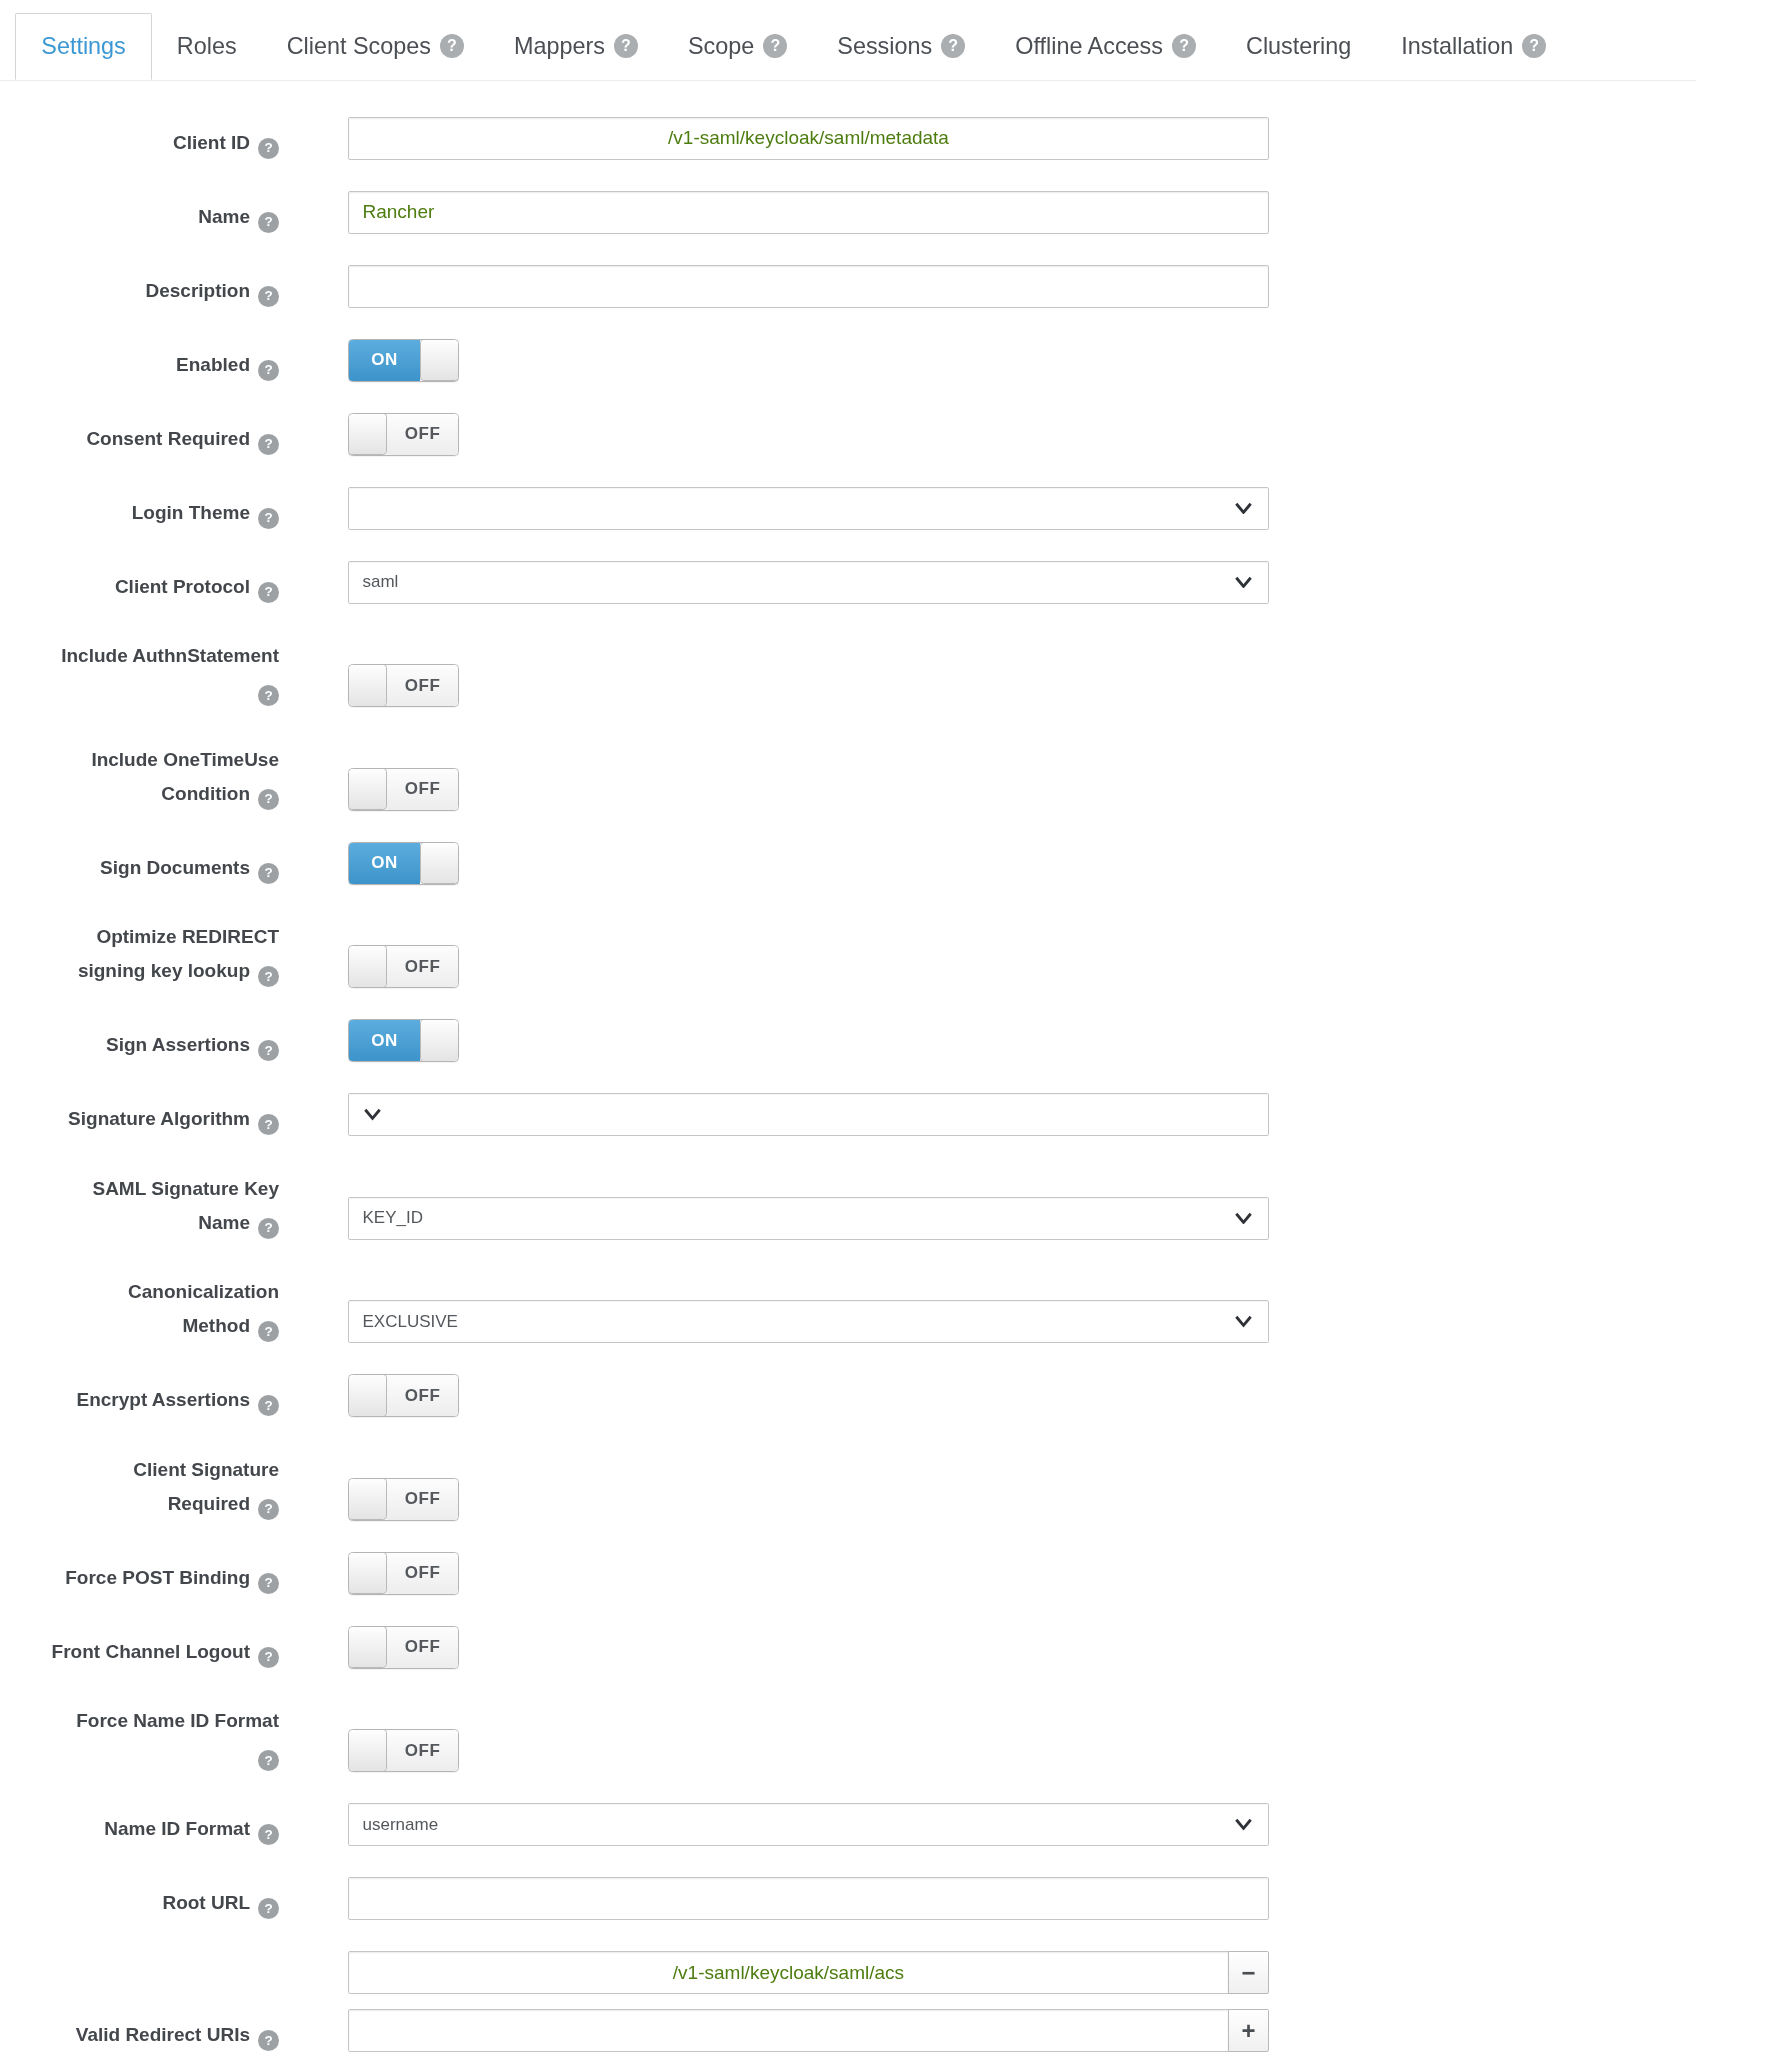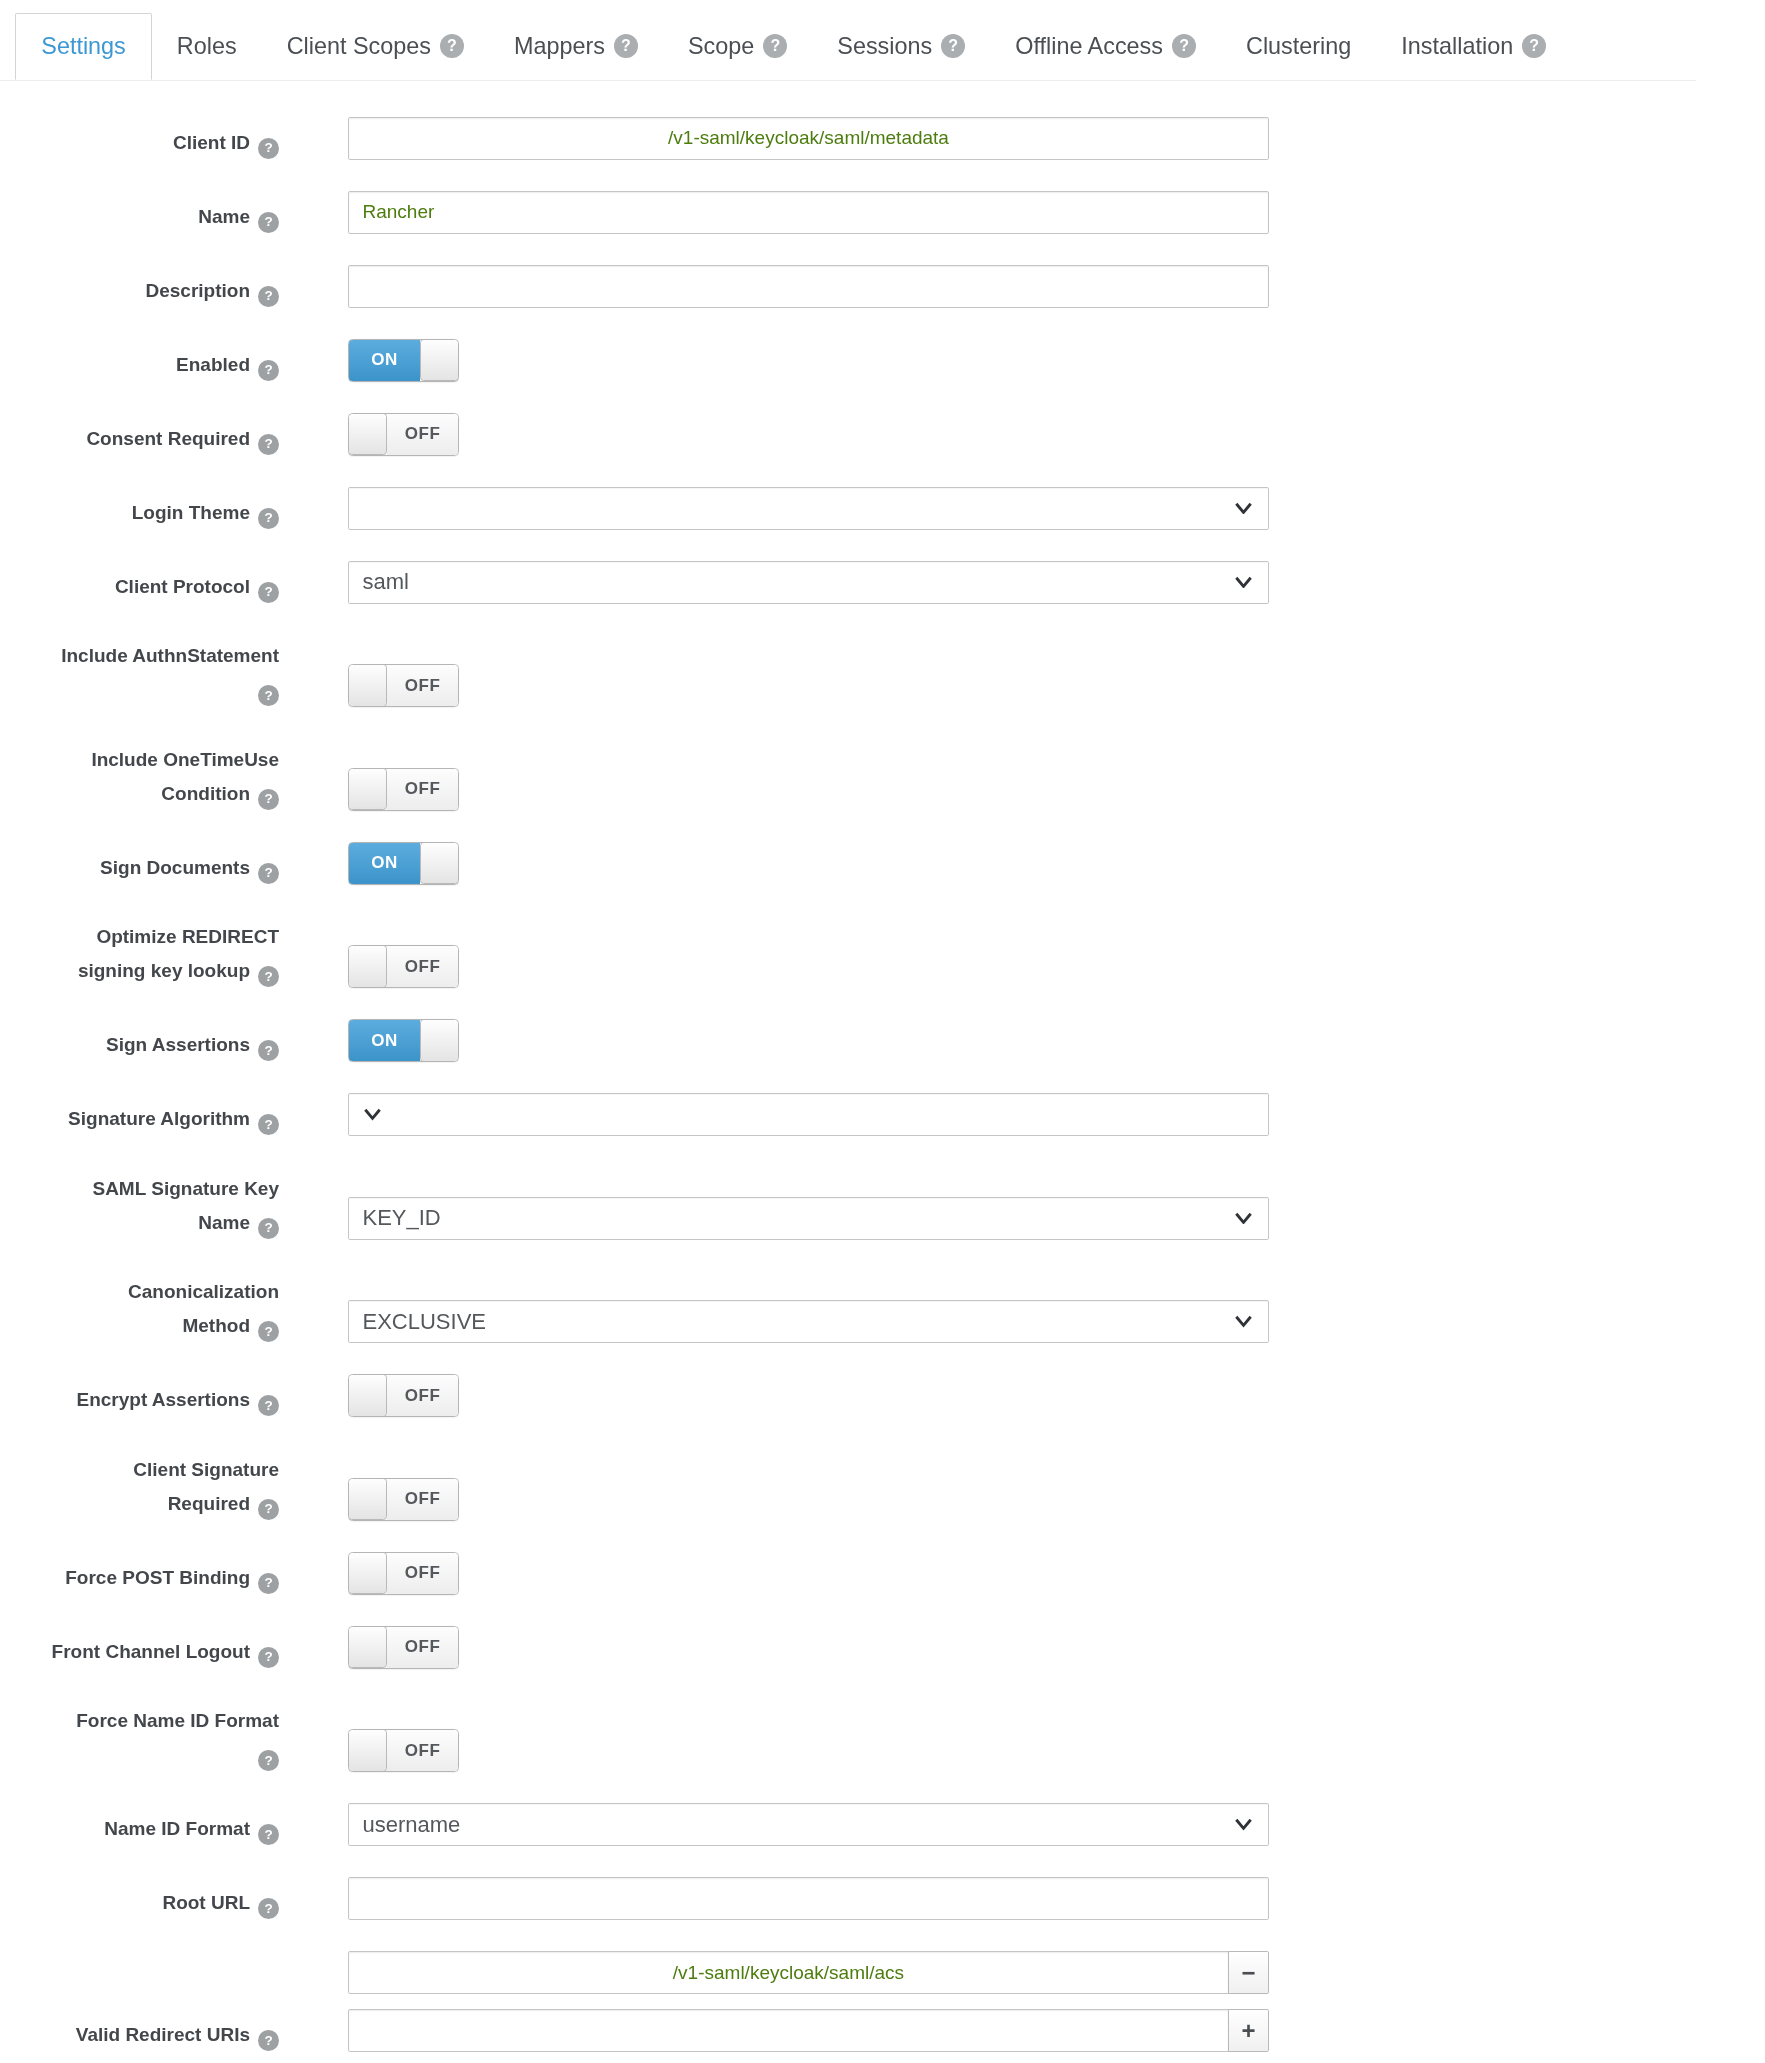--- a/index.html
+++ b/index.html
@@ -91,21 +91,21 @@
     height: 43px;
     border: 0.9px solid #c5c5c5;
     border-radius: 1.8px;
     background: #fff;
     box-shadow: inset 0 0.9px 0.9px rgba(0,0,0,.04);
     display: flex;
     align-items: center;
     padding: 0 15.3px 0 13.5px;
     cursor: pointer;
   }
-  .select-value { flex: 1; font-size: 22px; color: #54585c; min-height: 0.9px; }
+  .select-value { flex: 1; font-size: 17px; color: #54585c; min-height: 0.9px; }
   .chevron-icon { flex: none; display: inline-flex; }
 
   
   .toggle {
     display: flex;
     width: 111px;
     height: 43px;
     border: 0.9px solid #b5b5b5;
     border-radius: 4.5px;
     overflow: hidden;

